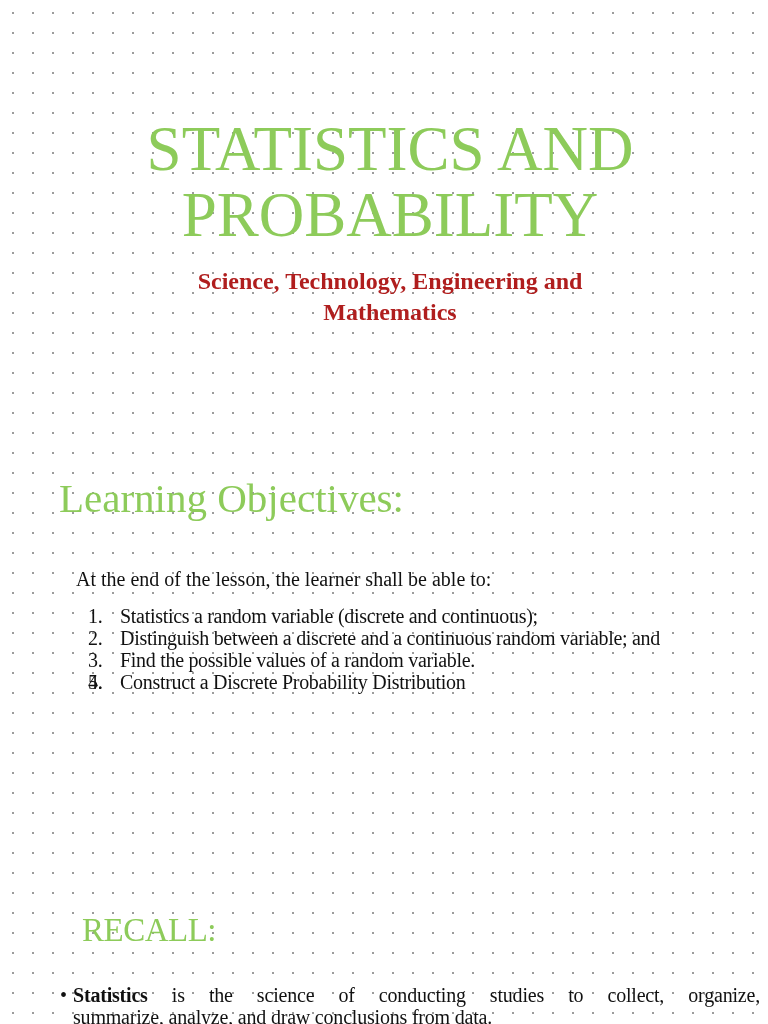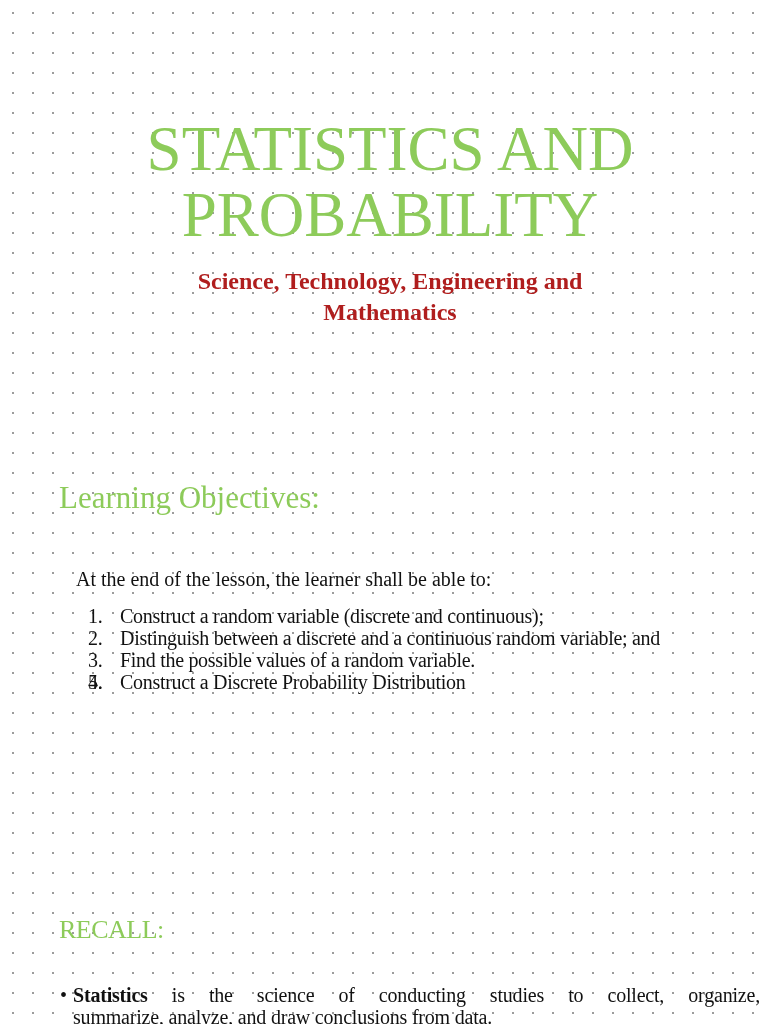--- a/index.html
+++ b/index.html
@@ -42,28 +42,28 @@
       text-align: center;
       font-size: 24px;
       line-height: 31px;
       font-weight: bold;
       color: #b01e1e;
       margin: 0;
     }
     .section-heading {
       position: absolute;
       left: 59px;
-      font-size: 31px;
+      font-size: 41px;
       line-height: 36px;
       color: #8dcb5a;
       font-weight: normal;
       margin: 0;
     }
     .heading-objectives { top: 480px; }
-    .heading-recall { top: 912px; font-size: 26px; letter-spacing: -0.5px; }
+    .heading-recall { top: 912px; font-size: 33px; letter-spacing: -0.5px; margin-left: 23px; }
     .intro {
       position: absolute;
       left: 60px; top: 551px;
       font-size: 20px;
       line-height: 24px;
       margin: 16px;
     }
     .objectives {
       position: absolute;
       left: 88px; top: 605px;
@@ -128,21 +128,21 @@
     <span>Mathematics</span>
   </h2>
 
   <h3 class="section-heading heading-objectives">Learning Objectives:</h3>
 
   <p class="intro">At the end of the lesson, the learner shall be able to:</p>
 
   <ol class="objectives">
     <li>
       <span class="num">1.</span>
-      <span>Construct a random variable (discrete and continuous);</span>
+      <span>Statistics a random variable (discrete and continuous);</span>
     </li>
     <li>
       <span class="num">2.</span>
       <span>Distinguish between a discrete and a continuous random variable; and</span>
     </li>
     <li>
       <span class="num">3.</span>
       <span>Find the possible values of a random variable.</span>
     </li>
     <li>

